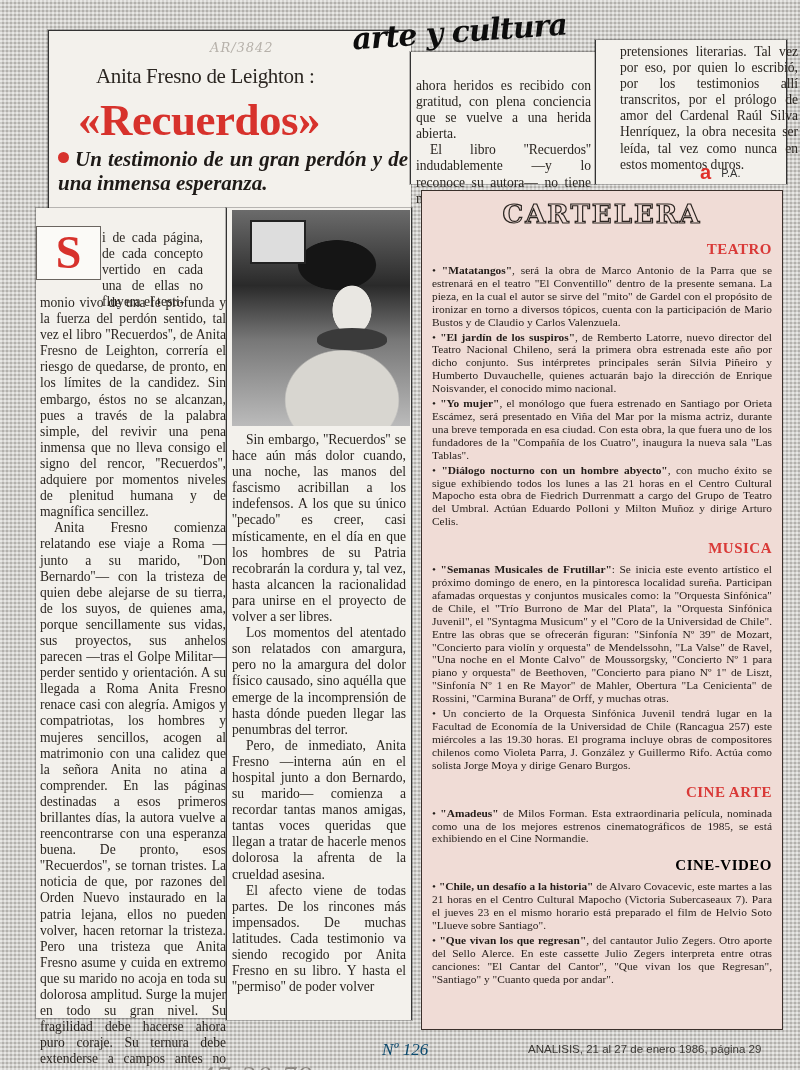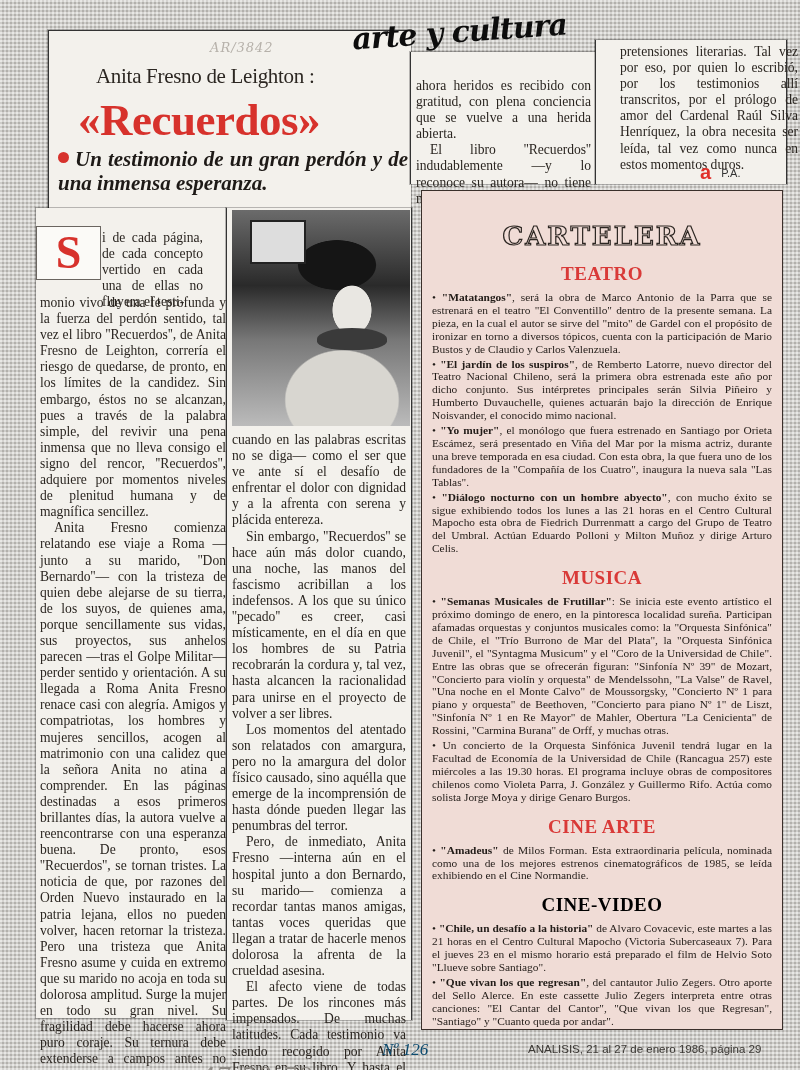--- a/index.html
+++ b/index.html
@@ -79,23 +79,23 @@
         radial-gradient(ellipse 32px 40px at 120px 100px, #e9e7e2 0 60%, transparent 62%),
         radial-gradient(ellipse 55px 35px at 105px 55px, #151515 0 70%, transparent 72%),
         radial-gradient(ellipse 80px 70px at 110px 190px, #d8d6d0 0 70%, transparent 72%),
         linear-gradient(180deg, #6b6b6b 0%, #2a2a2a 35%, #777 60%, #bbb 100%);
     }
     .photo .sign { position: absolute; left: 18px; top: 10px; width: 52px; height: 40px; background: #ddd; border: 2px solid #222; }
     .photo .collar { position: absolute; left: 85px; top: 118px; width: 70px; height: 22px; border-radius: 50% 50% 40% 40%; background: #3a3a3a; }
 
     .cart-title {
       text-align: center; font-family: "DejaVu Serif", serif; font-size: 26px; letter-spacing: 2px;
-      color: #f0dcd6; -webkit-text-stroke: 1.2px #2c2622; font-weight: bold; margin: 22px 0 10px 0;
+      color: #f0dcd6; -webkit-text-stroke: 1.2px #2c2622; font-weight: bold; margin: 0 0 10px 0;
     }
-    .cart-section { text-align: center; color: #d93a38; font-weight: bold; font-size: 19px; margin: 12px 0 6px 0; letter-spacing: 0.5px; }
+    .cart-section { text-align: right; color: #d93a38; font-weight: bold; font-size: 15px; margin: 12px 0 6px 0; letter-spacing: 0.5px; }
     .cart-section.dark { color: #000000; }
     .cart-item { font-size: 11.4px; line-height: 12.9px; text-align: justify; margin: 0 0 2px 0; color: #221c18; }
     .cart-item b { font-weight: bold; }
 
     .footer-hand { position: absolute; left: 200px; top: 1060px; font-size: 28px; color: #8e8a85; font-style: italic; letter-spacing: 2px; }
     .footer-num { position: absolute; left: 382px; top: 1040px; font-size: 17px; color: #0c4a6e; font-style: italic;}
     .footer-ref { position: absolute; left: 528px; top: 1043px; font-family: "Liberation Sans", sans-serif; font-size: 11.5px; color: #3b3834; }
   </style>
 </head>
 <body>
@@ -123,21 +123,20 @@
   <p class="noindent">monio vivo de una fe profunda y la fuerza del perdón sentido, tal vez el libro ''Recuerdos'', de Anita Fresno de Leighton, correría el riesgo de quedarse, de pronto, en los límites de la candidez. Sin embargo, éstos no se alcanzan, pues a través de la palabra simple, del revivir una pena inmensa que no lleva consigo el signo del rencor, ''Recuerdos'', adquiere por momentos niveles de plenitud humana y de magnífica sencillez.</p>
   <p>Anita Fresno comienza relatando ese viaje a Roma —junto a su marido, ''Don Bernardo''— con la tristeza de quien debe alejarse de su tierra, de los suyos, de quienes ama, porque sencillamente sus vidas, sus proyectos, sus anhelos parecen —tras el Golpe Militar— perder sentido y orientación. A su llegada a Roma Anita Fresno renace casi con alegría. Amigos y compatriotas, los hombres y mujeres sencillos, acogen al matrimonio con una calidez que la señora Anita no atina a comprender. En las páginas destinadas a esos primeros brillantes días, la autora vuelve a reencontrarse con una esperanza buena. De pronto, esos ''Recuerdos'', se tornan tristes. La noticia de que, por razones del Orden Nuevo instaurado en la patria lejana, ellos no pueden volver, hacen retornar la tristeza. Pero una tristeza que Anita Fresno asume y cuida en extremo que su marido no acoja en toda su dolorosa amplitud. Surge la mujer en todo su gran nivel. Su fragilidad debe hacerse ahora puro coraje. Su ternura debe extenderse a campos antes no cubiertos. Y Anita Fresno va proyectándose —aun</p>
 </div>
 
 <div class="photo" title="Retrato de Anita Fresno de Leighton">
   <div class="sign"></div>
   <div class="collar"></div>
 </div>
 
 <div class="col" id="col2">
-  <p class="noindent">cuando en las palabras escritas no se diga— como el ser que ve ante sí el desafío de enfrentar el dolor con dignidad y a la afrenta con serena y plácida entereza.</p>
   <p>Sin embargo, ''Recuerdos'' se hace aún más dolor cuando, una noche, las manos del fascismo acribillan a los indefensos. A los que su único ''pecado'' es creer, casi místicamente, en el día en que los hombres de su Patria recobrarán la cordura y, tal vez, hasta alcancen la racionalidad para unirse en el proyecto de volver a ser libres.</p>
   <p>Los momentos del atentado son relatados con amargura, pero no la amargura del dolor físico causado, sino aquélla que emerge de la incomprensión de hasta dónde pueden llegar las penumbras del terror.</p>
   <p>Pero, de inmediato, Anita Fresno —interna aún en el hospital junto a don Bernardo, su marido— comienza a recordar tantas manos amigas, tantas voces queridas que llegan a tratar de hacerle menos dolorosa la afrenta de la crueldad asesina.</p>
   <p>El afecto viene de todas partes. De los rincones más impensados. De muchas latitudes. Cada testimonio va siendo recogido por Anita Fresno en su libro. Y hasta el ''permiso'' de poder volver</p>
 </div>
 
 <div class="col" id="col-topmid">
   <p class="noindent">ahora heridos es recibido con gratitud, con plena conciencia que se vuelve a una herida abierta.</p>
   <p>El libro ''Recuerdos'' indudablemente —y lo reconoce su autora— no tiene mayores</p>
 </div>
@@ -154,21 +153,21 @@
   <div id="cart-sections">
       <div class="cart-section">TEATRO</div>
       <p class="cart-item"><span>• </span><b>"Matatangos"</b><span>, será la obra de Marco Antonio de la Parra que se estrenará en el teatro "El Conventillo" dentro de la presente semana. La pieza, en la cual el autor se sirve del "mito" de Gardel con el propósito de ironizar en torno a diversos tópicos, cuenta con la participación de Mario Bustos y de Claudio y Carlos Valenzuela.</span></p>
       <p class="cart-item"><span>• </span><b>"El jardín de los suspiros"</b><span>, de Remberto Latorre, nuevo director del Teatro Nacional Chileno, será la primera obra estrenada este año por dicho conjunto. Sus intérpretes principales serán Silvia Piñeiro y Humberto Duvauchelle, quienes actuarán bajo la dirección de Enrique Noisvander, el conocido mimo nacional.</span></p>
       <p class="cart-item"><span>• </span><b>"Yo mujer"</b><span>, el monólogo que fuera estrenado en Santiago por Orieta Escámez, será presentado en Viña del Mar por la misma actriz, durante una breve temporada en esa ciudad. Con esta obra, la que fuera uno de los fundadores de la "Compañía de los Cuatro", inaugura la nueva sala "Las Tablas".</span></p>
       <p class="cart-item"><span>• </span><b>"Diálogo nocturno con un hombre abyecto"</b><span>, con mucho éxito se sigue exhibiendo todos los lunes a las 21 horas en el Centro Cultural Mapocho esta obra de Fiedrich Durrenmatt a cargo del Grupo de Teatro del Umbral. Actúan Eduardo Polloni y Milton Muñoz y dirige Arturo Celis.</span></p>
       <div class="cart-section">MUSICA</div>
       <p class="cart-item"><span>• </span><b>"Semanas Musicales de Frutillar"</b><span>: Se inicia este evento artístico el próximo domingo de enero, en la pintoresca localidad sureña. Participan afamadas orquestas y conjuntos musicales como: la "Orquesta Sinfónica" de Chile, el "Trío Burrono de Mar del Plata", la "Orquesta Sinfónica Juvenil", el "Syntagma Musicum" y el "Coro de la Universidad de Chile". Entre las obras que se ofrecerán figuran: "Sinfonía Nº 39" de Mozart, "Concierto para violín y orquesta" de Mendelssohn, "La Valse" de Ravel, "Una noche en el Monte Calvo" de Moussorgsky, "Concierto Nº 1 para piano y orquesta" de Beethoven, "Concierto para piano Nº 1" de Liszt, "Sinfonía Nº 1 en Re Mayor" de Mahler, Obertura "La Cenicienta" de Rossini, "Carmina Burana" de Orff, y muchas otras.</span></p>
       <p class="cart-item"><span>• </span><span>Un concierto de la Orquesta Sinfónica Juvenil tendrá lugar en la Facultad de Economía de la Universidad de Chile (Rancagua 257) este miércoles a las 19.30 horas. El programa incluye obras de compositores chilenos como Violeta Parra, J. González y Guillermo Rifo. Actúa como solista Jorge Moya y dirige Genaro Burgos.</span></p>
       <div class="cart-section">CINE ARTE</div>
-      <p class="cart-item"><span>• </span><b>"Amadeus"</b><span> de Milos Forman. Esta extraordinaria película, nominada como una de los mejores estrenos cinematográficos de 1985, se leída exhibiendo en el Cine Normandie.</span></p>
+      <p class="cart-item"><span>• </span><b>"Amadeus"</b><span> de Milos Forman. Esta extraordinaria película, nominada como una de los mejores estrenos cinematográficos de 1985, se está exhibiendo en el Cine Normandie.</span></p>
       <div class="cart-section dark">CINE-VIDEO</div>
       <p class="cart-item"><span>• </span><b>"Chile, un desafío a la historia"</b><span> de Alvaro Covacevic, este martes a las 21 horas en el Centro Cultural Mapocho (Victoria Subercaseaux 7). Para el jueves 23 en el mismo horario está preparado el film de Helvio Soto "Llueve sobre Santiago".</span></p>
       <p class="cart-item"><span>• </span><b>"Que vivan los que regresan"</b><span>, del cantautor Julio Zegers. Otro aporte del Sello Alerce. En este cassette Julio Zegers interpreta entre otras canciones: "El Cantar del Cantor", "Que vivan los que Regresan", "Santiago" y "Cuanto queda por andar".</span></p>
     </div>
 </div>
 
 <div class="footer-hand">47 20 79</div>
 <div class="footer-num">Nº 126</div>
 <div class="footer-ref">ANALISIS, 21 al 27 de enero 1986, página 29</div>
 

